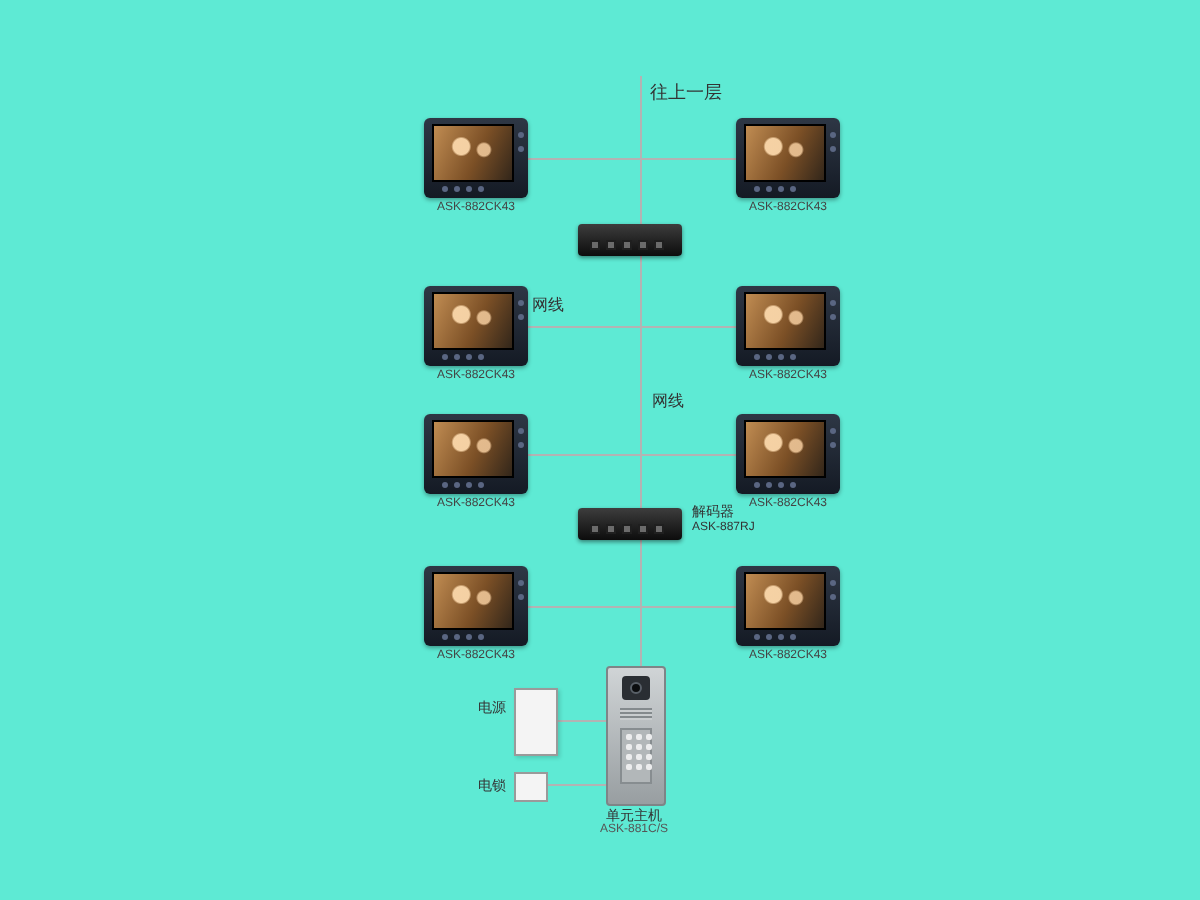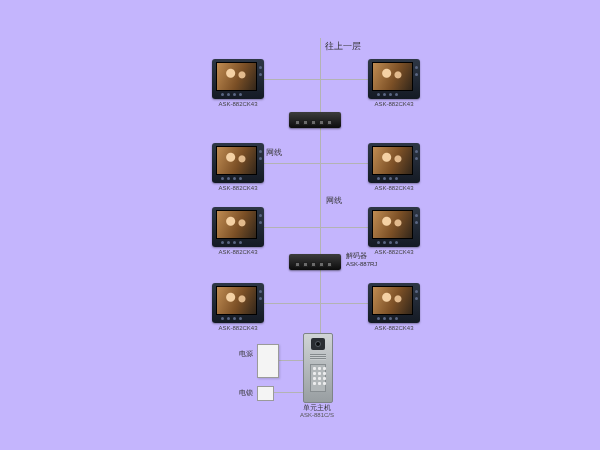--- a/index.html
+++ b/index.html
@@ -1,16 +1,16 @@
 <!DOCTYPE html>
 <html><head>
 <meta charset="utf-8">
 <style>
   html,body{margin:0;padding:0;background:#fff;}
-  .canvas{position:relative;width:600px;height:450px;background:#c4b5fd;
+  .canvas{position:relative;width:600px;height:450px;background:#5eead4;
           font-family:"Liberation Sans",sans-serif;color:#333;overflow:hidden;}
   .line{position:absolute;background:#b3b3b3;}
   .lbl{position:absolute;white-space:nowrap;color:#333;}
   .fs9{font-size:9px;}
   .fs8{font-size:8px;}
   .fs7{font-size:7px;}
   .fs6{font-size:6px;}
   .center{text-align:center;}
 
   

